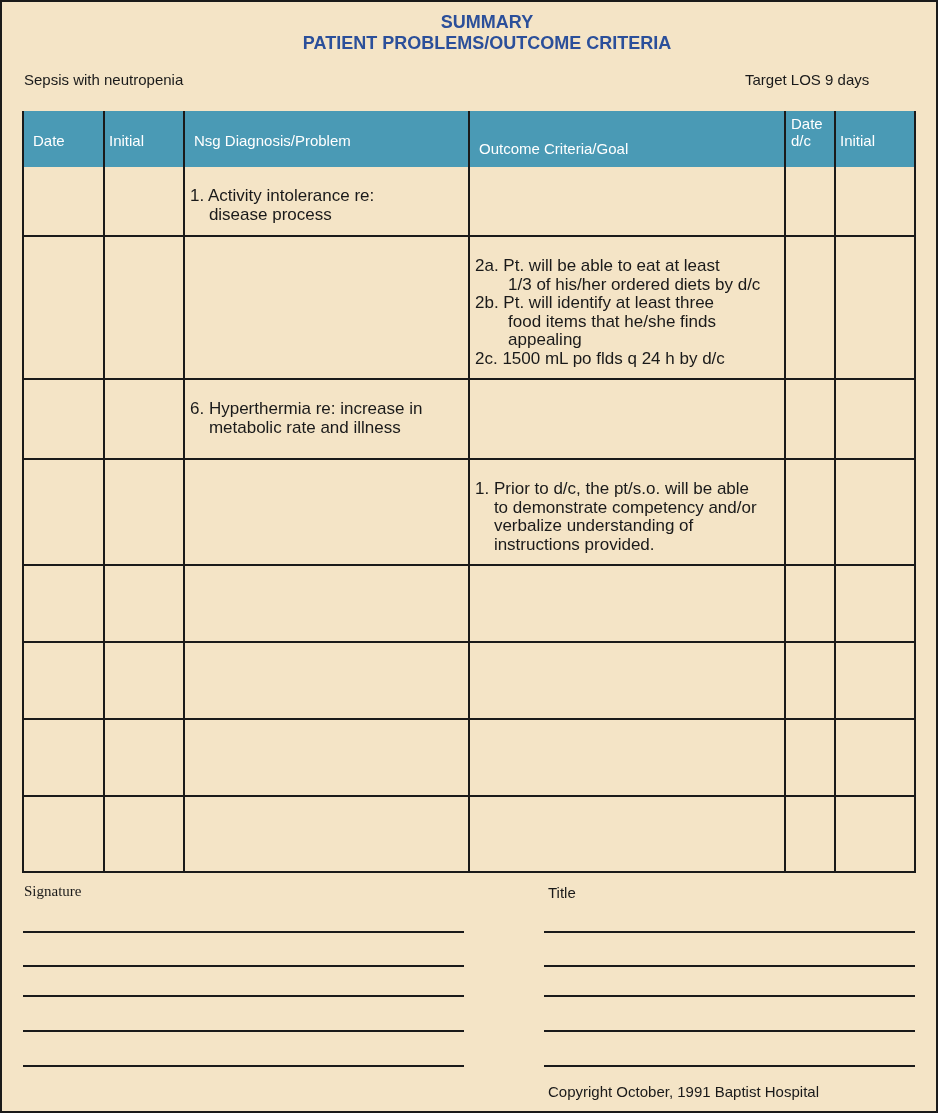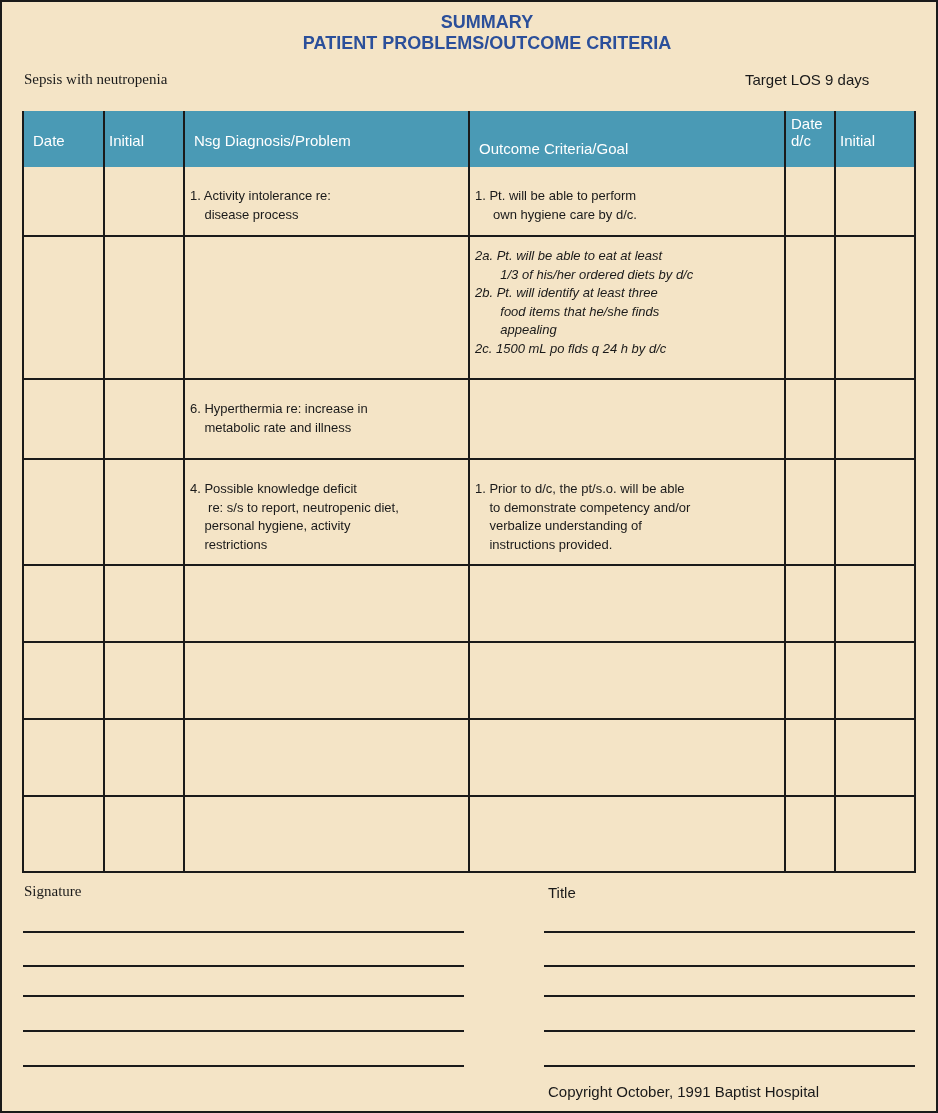--- a/index.html
+++ b/index.html
@@ -12,41 +12,41 @@
   .frame {
     position: absolute; left: 0; top: 0; width: 934px; height: 1109px;
     border: 2px solid #1a1a1a; background: #f4e4c6;
   }
   .title {
     position: absolute; left: 0; width: 938px; text-align: center;
     color: #2b4f9a; font-weight: bold; font-size: 18px; line-height: 20px; padding-left: 18px;
   }
   .t1 { top: 12px; }
   .t2 { top: 33px; }
-  .diag { position: absolute; left: 24px; top: 71px; font-size: 15px; font-family: Liberation Serif, serif; }
+  .diag { position: absolute; left: 24px; top: 71px; font-size: 15px; }
   .los { position: absolute; left: 745px; top: 71px; font-size: 15px; }
 
   .tbl {
     position: absolute; left: 22px; top: 111px; width: 894px; height: 762px;
   }
   .hdr {
     position: absolute; left: 0; top: 0; width: 894px; height: 55px;
     background: #4a9ab5;
   }
   .hcell {
     position: absolute; color: #ffffff; font-size: 15px; line-height: 17px;
   }
   .vline {
     position: absolute; top: 0; width: 2px; height: 762px; background: #1a1a1a;
   }
   .hline {
     position: absolute; left: 0; width: 894px; height: 2px; background: #1a1a1a;
   }
   .cell {
-    position: absolute; font-size: 13px; line-height: 18.5px; white-space: pre;
+    position: absolute; font-size: 17px; line-height: 18.5px; white-space: pre;
   }
   .sig-label { position: absolute; font-size: 15px; }
   .sline {
     position: absolute; height: 2px; background: #1a1a1a;
   }
   .copyright { position: absolute; left: 548px; top: 1083px; font-size: 15px; }
 </style>
 </head>
 <body>
 
@@ -64,52 +64,46 @@
     <div class="hcell" style="left: 172px; top: 21px; white-space: pre;">Nsg Diagnosis/Problem</div>
     <div class="hcell" style="left: 457px; top: 21px; white-space: pre; margin-top: 8px;">Outcome Criteria/Goal</div>
     <div class="hcell" style="left: 769px; top: 4px; white-space: pre;">Date
 d/c</div>
     <div class="hcell" style="left: 818px; top: 21px; white-space: pre;">Initial</div>
     <div style="position: absolute; left: 0px; top: 54px; width: 894px; height: 70px;">
       <div class="cell" style="left: 7px; top: 22px; width: 71px; min-height: 20px;"></div>
       <div class="cell" style="left: 88px; top: 22px; width: 70px; min-height: 20px;"></div>
       <div class="cell" style="left: 168px; top: 22px; width: 275px; min-height: 20px;">1. Activity intolerance re:
     disease process</div>
-      <div class="cell" style="left: 453px; top: 22px; width: 306px; min-height: 20px;">1. Pt. will be able to perform
-     own hygiene care by d/c.</div>
       <div class="cell" style="left: 769px; top: 22px; width: 40px; min-height: 20px;"></div>
       <div class="cell" style="left: 819px; top: 22px; width: 70px; min-height: 20px;"></div>
     </div>
     <div style="position: absolute; left: 0px; top: 124px; width: 894px; height: 143px;">
       <div class="cell" style="left: 7px; top: 22px; width: 71px; min-height: 20px;"></div>
       <div class="cell" style="left: 88px; top: 22px; width: 70px; min-height: 20px;"></div>
-      <div class="cell" style="left: 453px; top: 12px; width: 306px; min-height: 20px; font-style: italic;">2a. Pt. will be able to eat at least
+      <div class="cell" style="left: 453px; top: 22px; width: 306px; min-height: 20px;">2a. Pt. will be able to eat at least
        1/3 of his/her ordered diets by d/c
 2b. Pt. will identify at least three
        food items that he/she finds
        appealing
 2c. 1500 mL po flds q 24 h by d/c</div>
       <div class="cell" style="left: 769px; top: 22px; width: 40px; min-height: 20px;"></div>
       <div class="cell" style="left: 819px; top: 22px; width: 70px; min-height: 20px;"></div>
     </div>
     <div style="position: absolute; left: 0px; top: 267px; width: 894px; height: 80px;">
       <div class="cell" style="left: 7px; top: 22px; width: 71px; min-height: 20px;"></div>
       <div class="cell" style="left: 88px; top: 22px; width: 70px; min-height: 20px;"></div>
       <div class="cell" style="left: 168px; top: 22px; width: 275px; min-height: 20px;">6. Hyperthermia re: increase in
     metabolic rate and illness</div>
       <div class="cell" style="left: 769px; top: 22px; width: 40px; min-height: 20px;"></div>
       <div class="cell" style="left: 819px; top: 22px; width: 70px; min-height: 20px;"></div>
     </div>
     <div style="position: absolute; left: 0px; top: 347px; width: 894px; height: 106px;">
       <div class="cell" style="left: 7px; top: 22px; width: 71px; min-height: 20px;"></div>
       <div class="cell" style="left: 88px; top: 22px; width: 70px; min-height: 20px;"></div>
-      <div class="cell" style="left: 168px; top: 22px; width: 275px; min-height: 20px;">4. Possible knowledge deficit
-     re: s/s to report, neutropenic diet,
-    personal hygiene, activity
-    restrictions</div>
       <div class="cell" style="left: 453px; top: 22px; width: 306px; min-height: 20px;">1. Prior to d/c, the pt/s.o. will be able
     to demonstrate competency and/or
     verbalize understanding of
     instructions provided.</div>
       <div class="cell" style="left: 769px; top: 22px; width: 40px; min-height: 20px;"></div>
       <div class="cell" style="left: 819px; top: 22px; width: 70px; min-height: 20px;"></div>
     </div>
     <div style="position: absolute; left: 0px; top: 453px; width: 894px; height: 77px;">
       <div class="cell" style="left: 7px; top: 22px; width: 71px; min-height: 20px;"></div>
       <div class="cell" style="left: 88px; top: 22px; width: 70px; min-height: 20px;"></div>

